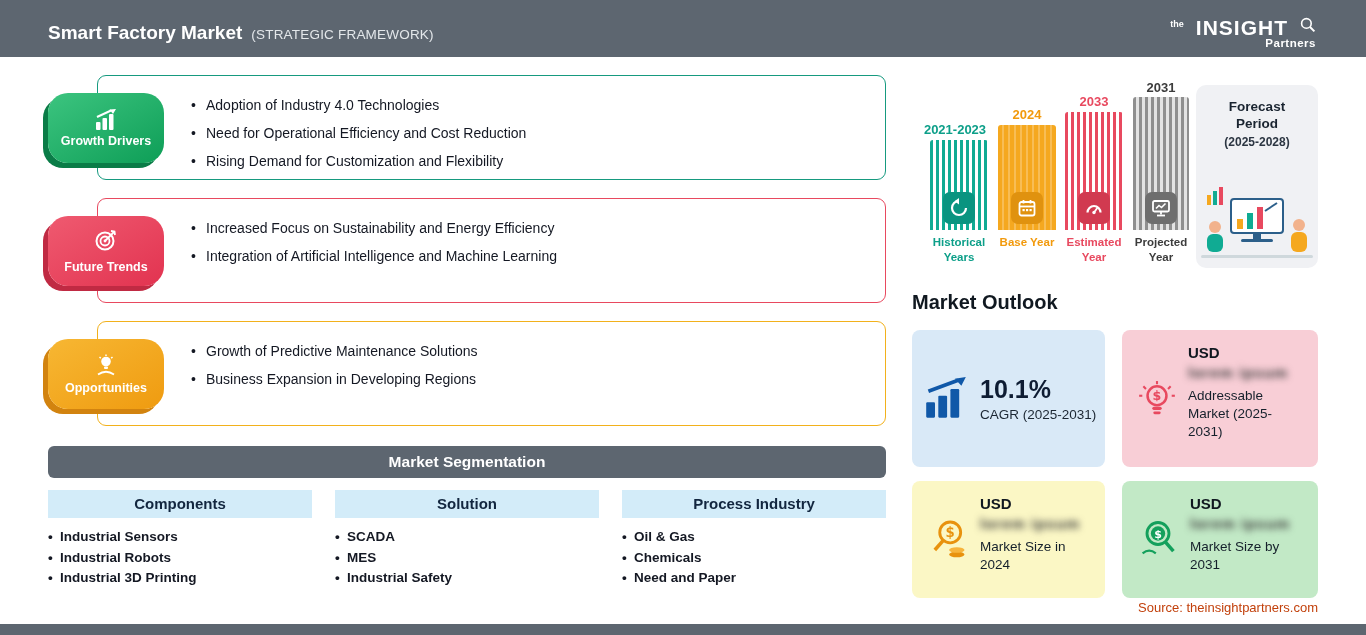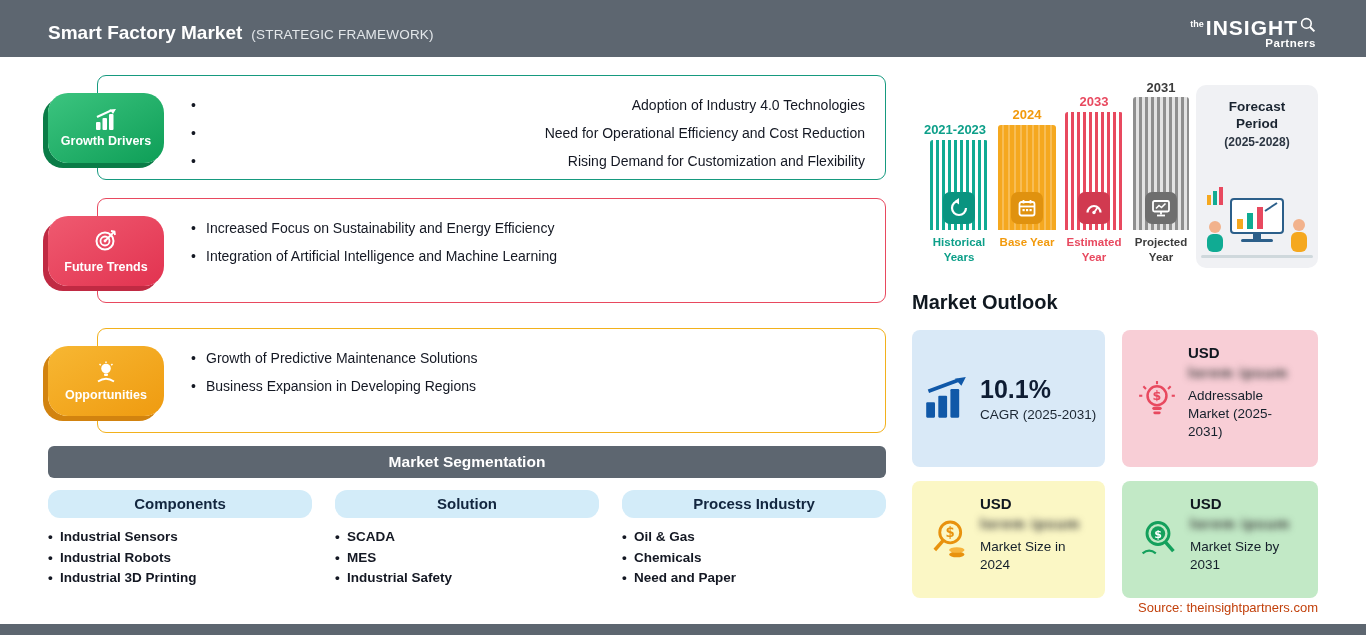--- a/index.html
+++ b/index.html
@@ -6,47 +6,47 @@
   body { margin: 0; background: #ffffff; font-family: "Liberation Sans", sans-serif; }
   .canvas { position: relative; width: 1366px; height: 635px; background: #fff; overflow: hidden; }
 
   
   .topbar { position: absolute; top: 0; left: 0; width: 100%; height: 57px; background: #5d6670;
             display: flex; align-items: center; justify-content: space-between; padding: 8px 50px 0 48px; }
   .title-wrap { display: flex; align-items: baseline; }
   .app-title { color: #fff; font-size: 19px; font-weight: 700; }
   .app-subtitle { color: #e3e7ea; font-size: 13.5px; margin-left: 9px; font-weight: 500; letter-spacing: .2px; }
   .logo { display: flex; flex-direction: column; align-items: flex-end; color: #fff; }
-  .logo-top { display: flex; align-items: flex-start; gap: 2px; }
+  .logo-top { display: flex; align-items: flex-start; gap: 12px; }
   .logo-the { font-size: 9px; font-weight: 600; margin-top: 2px; }
   .logo-insight { font-size: 21px; font-weight: 800; letter-spacing: 1px; line-height: 1; }
   .logo-partners { font-size: 11.5px; font-weight: 700; margin-top: -1px; letter-spacing: .5px; }
 
   
   .frame-row { position: absolute; left: 48px; width: 838px; height: 105px; }
   .frame-box { position: absolute; left: 49px; top: 0; width: 789px; height: 105px; background: #fff;
                border-radius: 9px; border: 1.5px solid; padding: 15px 20px 0 93px; }
-  .frame-box-green { border-color: #169a7f; text-align: right; }
+  .frame-box-green { border-color: #169a7f; }
   .frame-box-red   { border-color: #e8495f; }
   .frame-box-amber { border-color: #f2b11c; }
   .bullets li { list-style: none; position: relative; padding-left: 15px; font-size: 14px; color: #141823; line-height: 28px; }
   .bullets li::before { content: "•"; position: absolute; left: 0; }
 
   .badge { position: absolute; left: 0; top: 18px; width: 116px; height: 70px; border-radius: 20px;
            display: flex; flex-direction: column; align-items: center; justify-content: center; gap: 3px; }
   .badge-label { color: #fff; font-size: 12.5px; font-weight: 700; }
   .badge-green { background: linear-gradient(150deg, #3cc47f, #0e9e57); box-shadow: -5px 5px 0 #0a7c47; }
   .badge-red   { background: linear-gradient(150deg, #ef5a70, #e23350); box-shadow: -5px 5px 0 #c02a43; gap: 8px; }
   .badge-amber { background: linear-gradient(150deg, #f7b733, #ef9b10); box-shadow: -5px 5px 0 #d2830f; }
 
   
   .seg-bar { position: absolute; left: 48px; top: 446px; width: 838px; height: 32px; background: #5d6670;
              border-radius: 6px; color: #fff; font-size: 15.5px; font-weight: 700; text-align: center; line-height: 32px; }
   .seg-col { position: absolute; top: 490px; width: 264px; }
-  .seg-head { height: 28px; background: #d3ecf9; border-radius: 12px; text-align: center; line-height: 28px;
+  .seg-head { height: 28px; background: #d3ecf9; border-radius: 0; text-align: center; line-height: 28px;
               font-weight: 700; font-size: 15px; color: #12263f; }
   .seg-list { margin-top: 9px; font-weight: bold; }
   .seg-list li { list-style: none; position: relative; padding-left: 12px; font-size: 13.5px; color: #141823; line-height: 20.5px; }
   .seg-list li::before { content: "•"; position: absolute; left: 0; }
 
   
   .timeline { position: absolute; left: 912px; top: 80px; width: 406px; height: 192px; }
   .tl-year { position: absolute; font-size: 13px; font-weight: 700; text-align: center; }
   .tl-bar { position: absolute; border-radius: 3px 3px 0 0; }
   .tl-bar-teal   { background: repeating-linear-gradient(90deg, #10ab93 0 3px, #ffffff 3px 6px); }
@@ -136,21 +136,21 @@
         <circle cx="11" cy="13" r="8.5" fill="none" stroke="#fff" stroke-width="2"></circle>
         <circle cx="11" cy="13" r="4.5" fill="none" stroke="#fff" stroke-width="1.8"></circle>
         <circle cx="11" cy="13" r="1.4" fill="#fff"></circle>
         <line x1="11" y1="13" x2="20" y2="4" stroke="#fff" stroke-width="1.8"></line>
         <polyline points="17,3 20.5,3.5 21,7" fill="none" stroke="#fff" stroke-width="1.8"></polyline>
       </svg>
       <span class="badge-label">Future Trends</span>
     </div>
   </div>
 
-  <div class="frame-row" style="top:328px">
+  <div class="frame-row" style="top:321px">
     <div class="frame-box frame-box-amber">
       <ul class="bullets">
         <li>Growth of Predictive Maintenance Solutions</li>
         <li>Business Expansion in Developing Regions</li>
       </ul>
     </div>
     <div class="badge badge-amber">
       <svg width="24" height="24" viewBox="0 0 24 24">
         <circle cx="12" cy="7.5" r="4.8" fill="#fff"></circle>
         <rect x="10" y="12.5" width="4" height="2.6" rx="1" fill="#fff"></rect>

